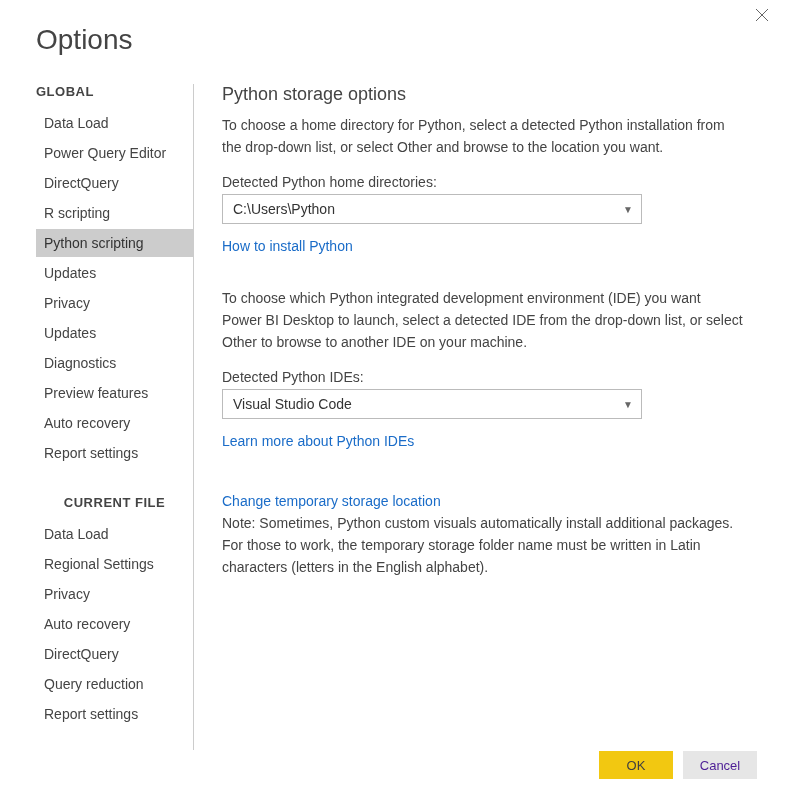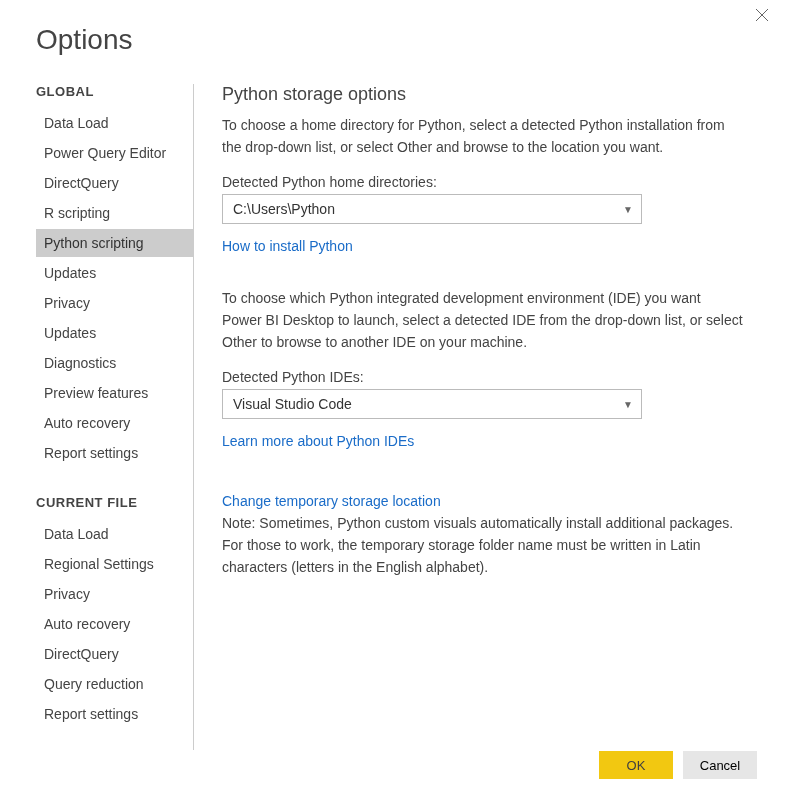--- a/index.html
+++ b/index.html
@@ -40,21 +40,21 @@
     padding-right: 0;
     padding-bottom: 20px;
   }
   .section-header {
     font-size: 13px;
     font-weight: 600;
     letter-spacing: 0.5px;
     color: #444;
     margin: 0 0 10px 0;
   }
-  .section-header.second { margin-top: 28px; }
+  .section-header.second { margin-top: 28px; text-align: center; }
   .nav-item {
     font-size: 14px;
     color: #444;
     padding: 6px 8px 6px 8px;
     margin-bottom: 2px;
     cursor: pointer;
   }
   .nav-item.selected {
     background: #ccc;
     color: #333;
@@ -118,21 +118,21 @@
     cursor: pointer;
     padding: 0 14px;
     font-family: inherit;
   }
   .btn-primary {
     background: #f2c811;
     color: #404040;
   }
   .btn-secondary {
     background: #e6e6e6;
-    color: #000000;
+    color: #4c1d95;
   }
 </style>
 </head>
 <body>
 
 <div class="close-btn">
   <svg viewBox="0 0 14 14">
       <path d="M1 1 L13 13 M13 1 L1 13" stroke="#666" stroke-width="1" fill="none"></path>
     </svg>
 </div>

